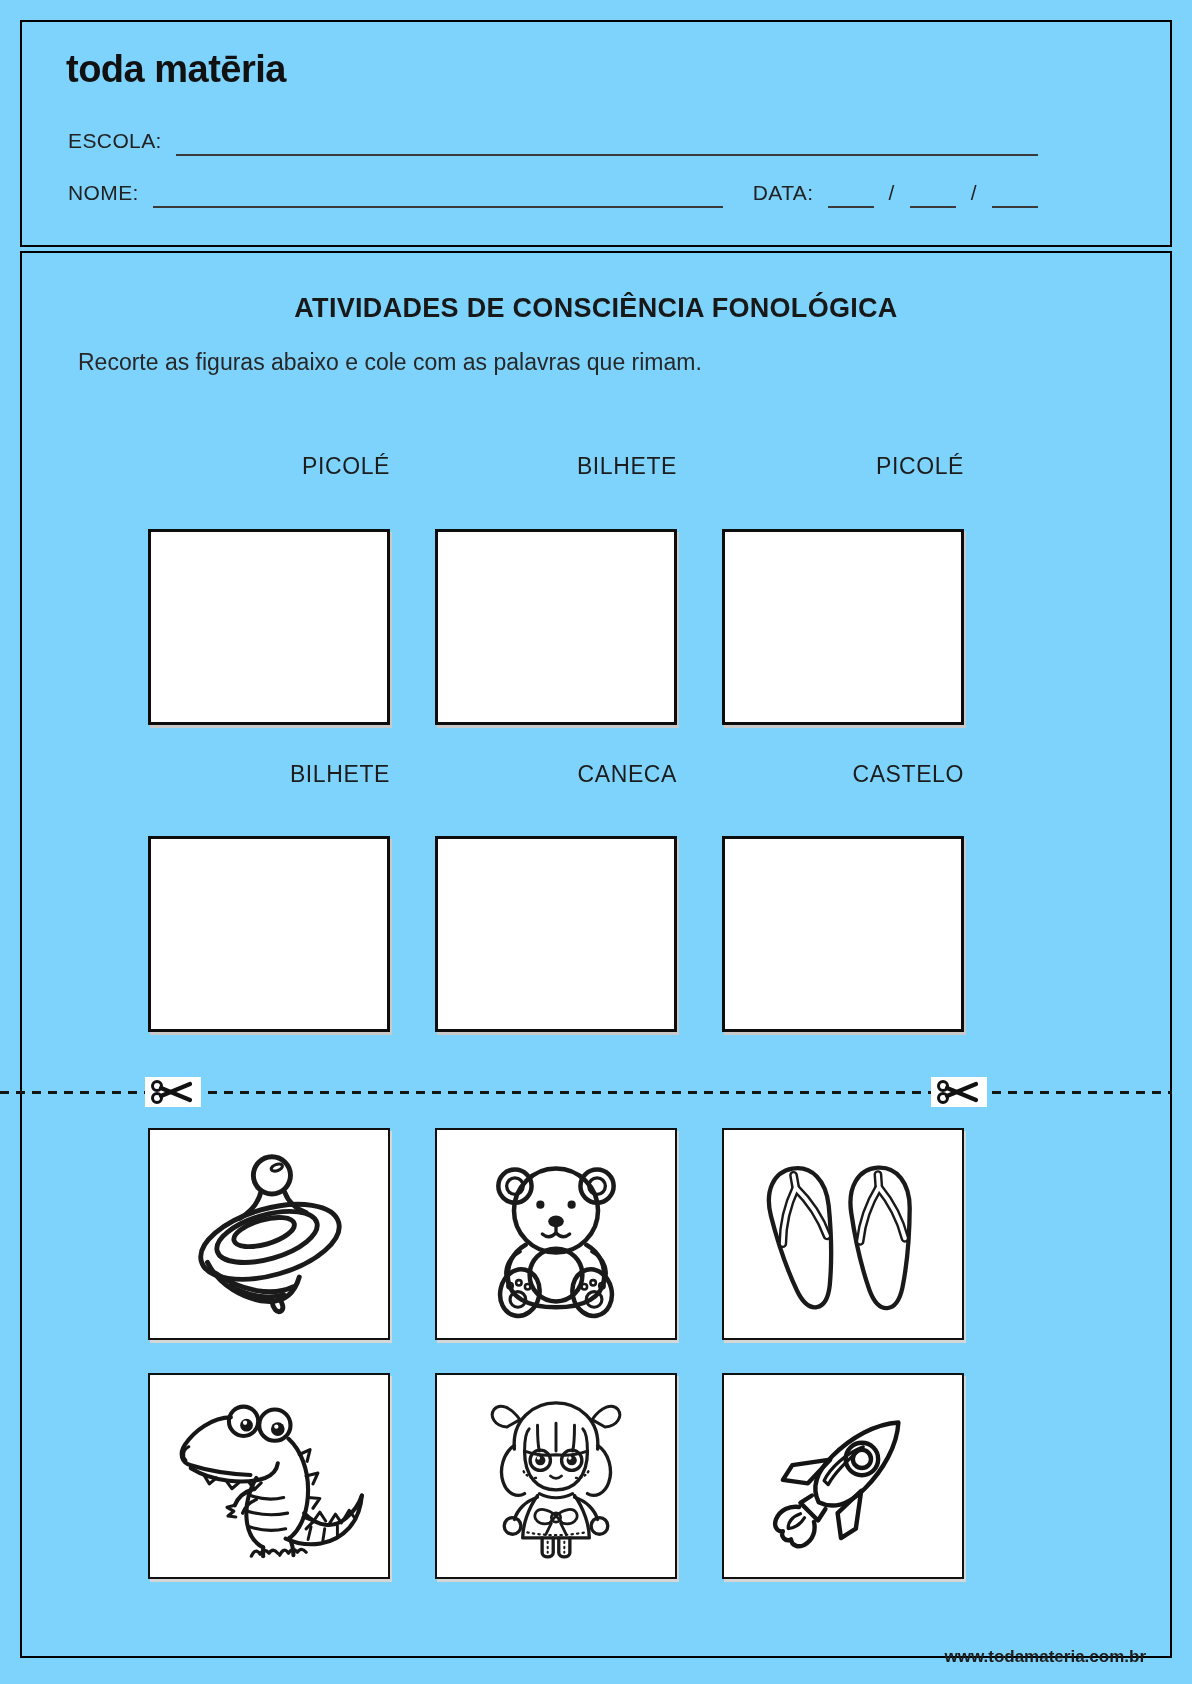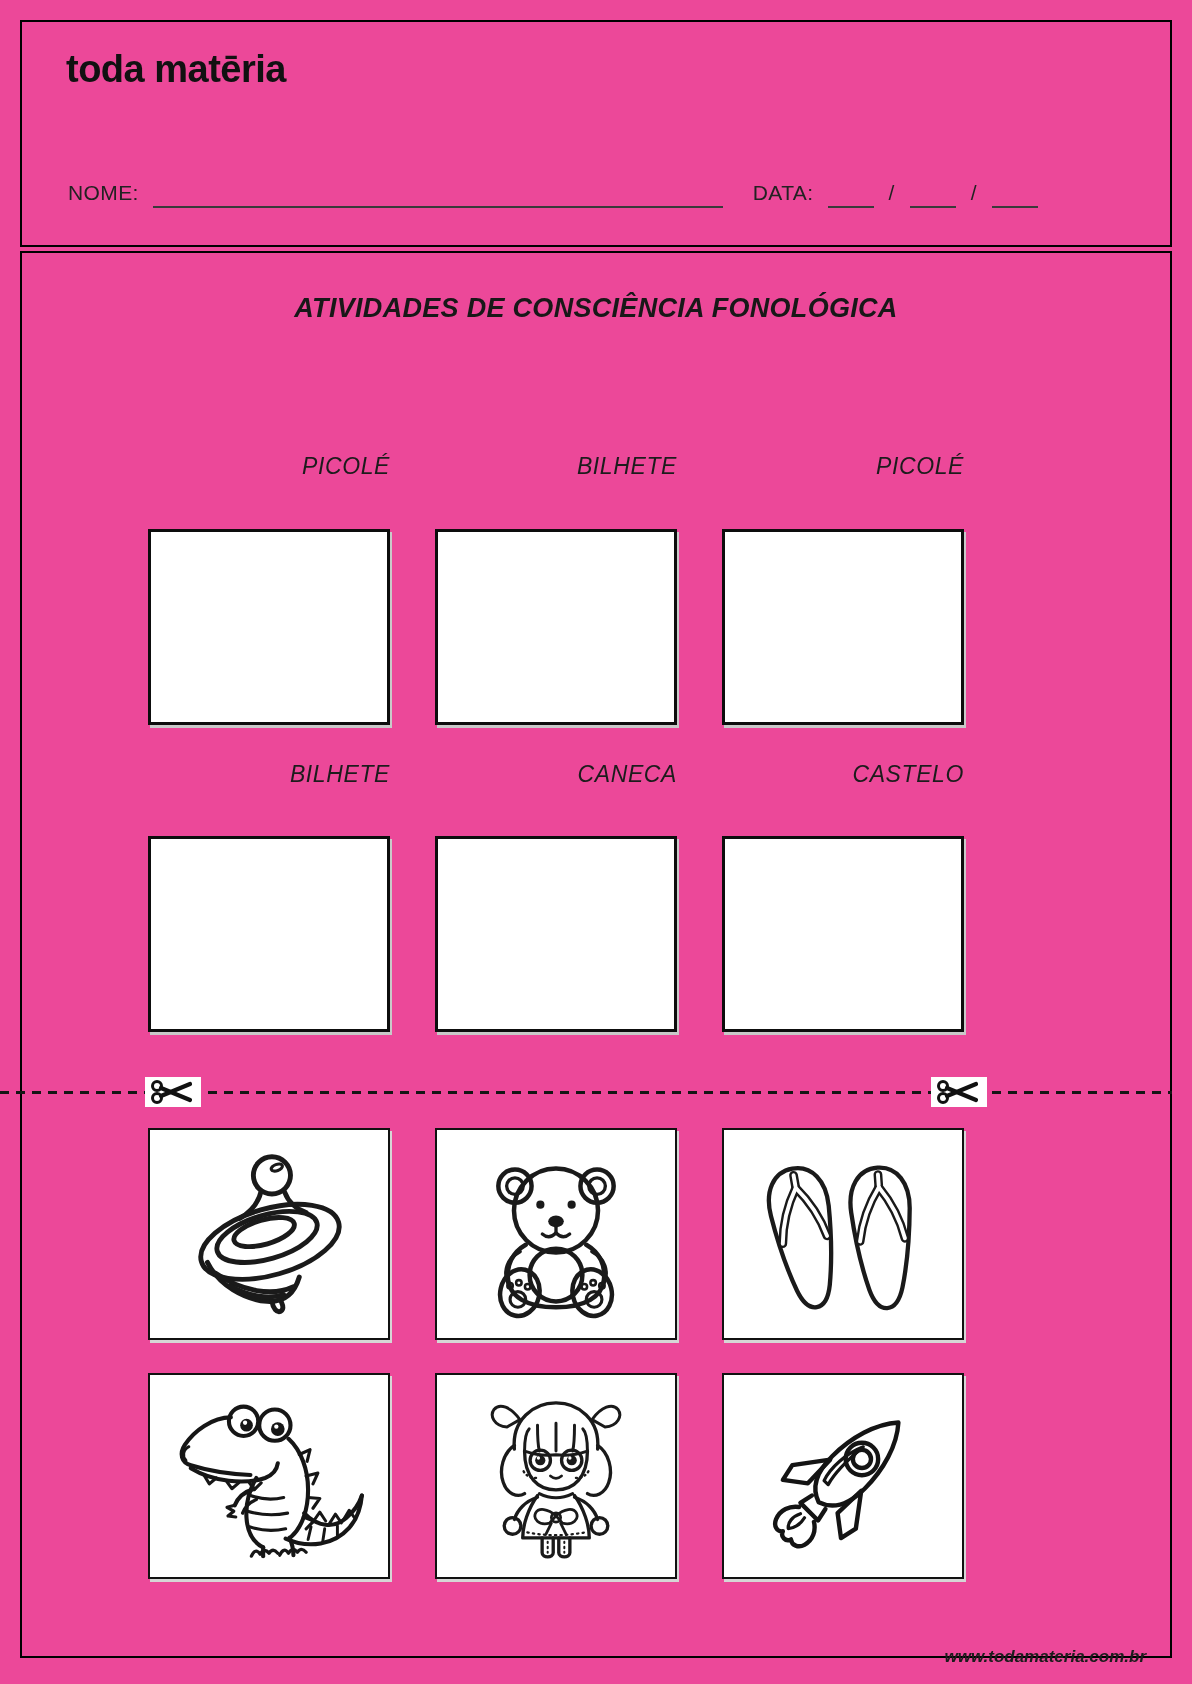--- a/index.html
+++ b/index.html
@@ -1,18 +1,18 @@
 <!DOCTYPE html>
 <html><head>
 <meta charset="utf-8">
 <style>
   * { margin:0; padding:0; box-sizing:border-box; }
   body { background:#fff; }
   .page {
-    position:relative; width:1192px; height:1684px; background:#ec4899;
+    position:relative; width:1192px; height:1684px; background:#7dd3fc;
     font-family:"Liberation Sans", sans-serif; color:#1d1d1d; overflow:hidden;
   }
   
   .header-box {
     position:absolute; left:20px; top:20px; width:1152px; height:227px;
     border:2.5px solid #000;
   }
   .logo {
     position:absolute; left:44px; top:26px;
     font-size:38px; font-weight:bold; letter-spacing:-0.5px; color:#111;
@@ -26,21 +26,20 @@
   .row-name   { top:156px; }
   .field-label { white-space:nowrap; line-height:30px; }
   .blank-line { flex:1; height:28px; border-bottom:2px solid #3a3a3a; }
   .date-label { margin-left:16px; }
   .date-blank { width:46px; height:28px; border-bottom:2px solid #3a3a3a; }
   .slash { line-height:30px; padding:0 1px; }
   
   .content-box {
     position:absolute; left:20px; top:251px; width:1152px; height:1407px;
     border:2.5px solid #000;
-    font-style:italic;
   }
   .ws-title {
     position:absolute; left:0; top:40px; width:100%;
     text-align:center; font-size:27px; font-weight:bold; letter-spacing:0.3px; color:#181818;
   }
   .ws-instruction {
     position:absolute; left:56px; top:96px;
     font-size:23px; color:#272727;
   }
   .word-label {
@@ -81,36 +80,41 @@
   }
 </style>
 </head>
 <body>
 
 <div class="page">
 
   <div class="header-box">
     <div class="logo">toda matēria</div>
 
+    <div class="field-row row-school">
+      <span class="field-label">ESCOLA:</span>
+      <span class="blank-line"></span>
+    </div>
 
     <div class="field-row row-name">
       <span class="field-label">NOME:</span>
       <span class="blank-line"></span>
       <span class="field-label date-label">DATA:</span>
       <span class="date-blank"></span>
       <span class="slash">/</span>
       <span class="date-blank"></span>
       <span class="slash">/</span>
       <span class="date-blank"></span>
     </div>
   </div>
 
   <div class="content-box">
 
     <div class="ws-title">ATIVIDADES DE CONSCIÊNCIA FONOLÓGICA</div>
+    <div class="ws-instruction">Recorte as figuras abaixo e cole com as palavras que rimam.</div>
 
     <div class="word-label wrow-1 col-1">PICOLÉ</div>
     <div class="word-label wrow-1 col-2">BILHETE</div>
     <div class="word-label wrow-1 col-3">PICOLÉ</div>
     <div class="word-label wrow-2 col-1">BILHETE</div>
     <div class="word-label wrow-2 col-2">CANECA</div>
     <div class="word-label wrow-2 col-3">CASTELO</div>
 
     <div class="paste-box prow-1 col-1"></div>
     <div class="paste-box prow-1 col-2"></div>

